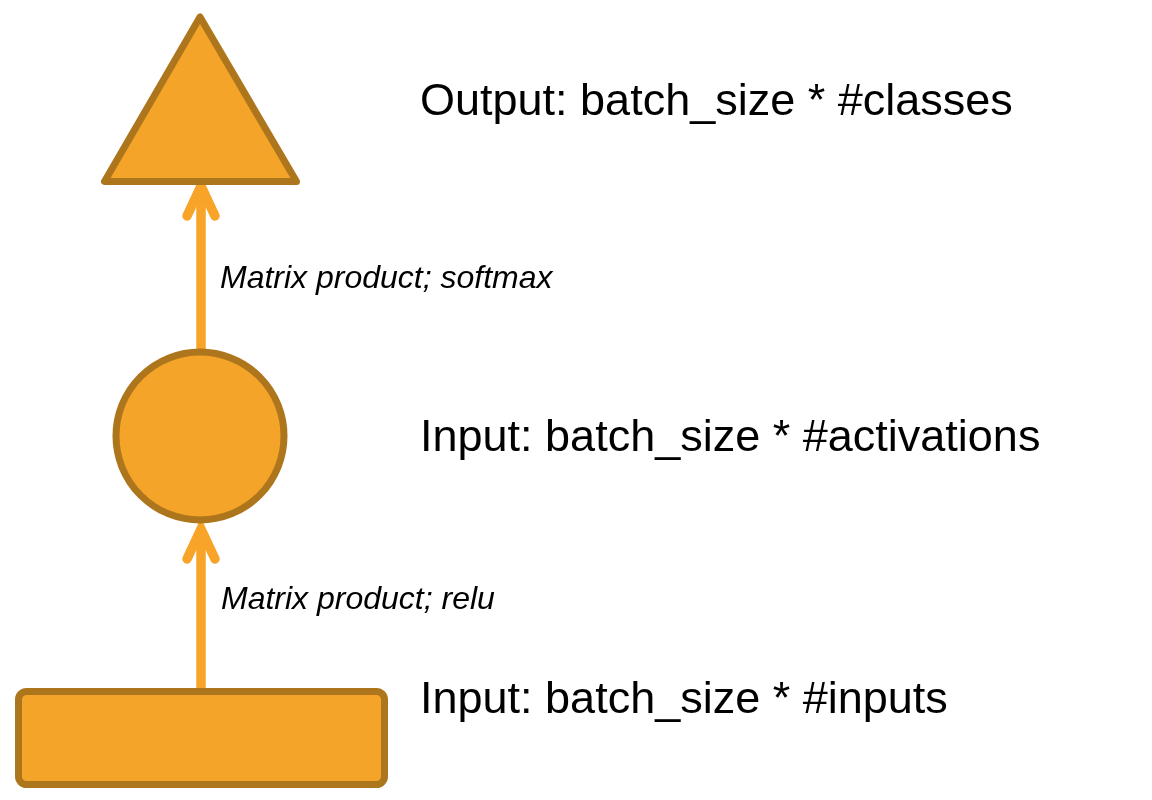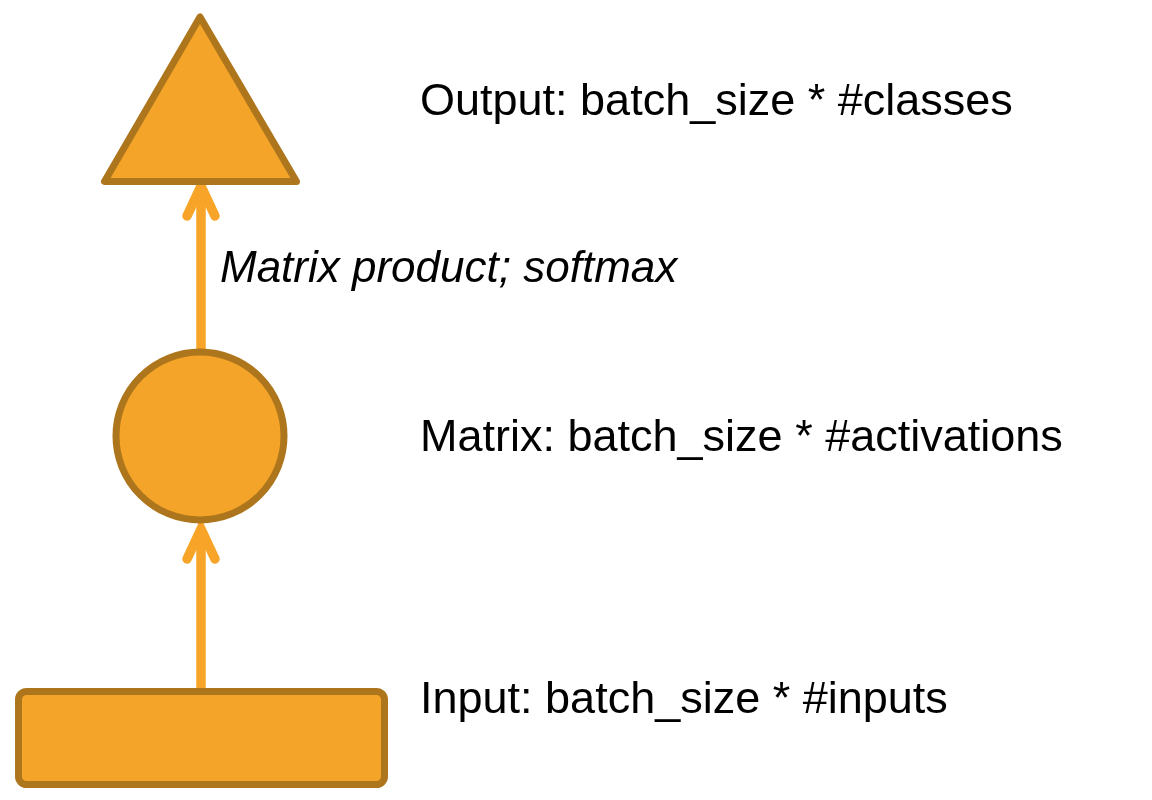--- a/index.html
+++ b/index.html
@@ -45,22 +45,23 @@
   .label {
     position: absolute;
     white-space: nowrap;
     line-height: 1;
     color: var(--color-text);
   }
   .node-label {
     font-size: 45px;
   }
   .edge-label {
-    font-size: 44px;
+    font-size: 32px;
     font-style: italic;
+    margin-top: 16px;
   }
 </style>
 </head>
 <body>
 
 <div class="canvas">
 
   <svg class="diagram-svg" viewBox="0 0 1152 800">
 
     <g>
@@ -77,18 +78,19 @@
 
     <circle class="shape" cx="200" cy="436" r="84"></circle>
 
     <polygon class="shape" points="200,17 104.5,181.5 296.5,181.5" stroke-linejoin="round"></polygon>
   </svg>
 
   <div class="label node-label" style="left:420px; top:77px;">Output: batch_size * #classes</div>
 
   <div class="label edge-label" style="left:220px; top:245px;">Matrix product; softmax</div>
 
-  <div class="label node-label" style="left:420px; top:413px;">Matrix: batch_size * #activations</div>
+  <div class="label node-label" style="left:420px; top:413px;">Input: batch_size * #activations</div>
 
+  <div class="label edge-label" style="left:221px; top:566px;">Matrix product; relu</div>
 
   <div class="label node-label" style="left:420px; top:675px;">Input: batch_size * #inputs</div>
 
 </div>
 
 </body></html>

